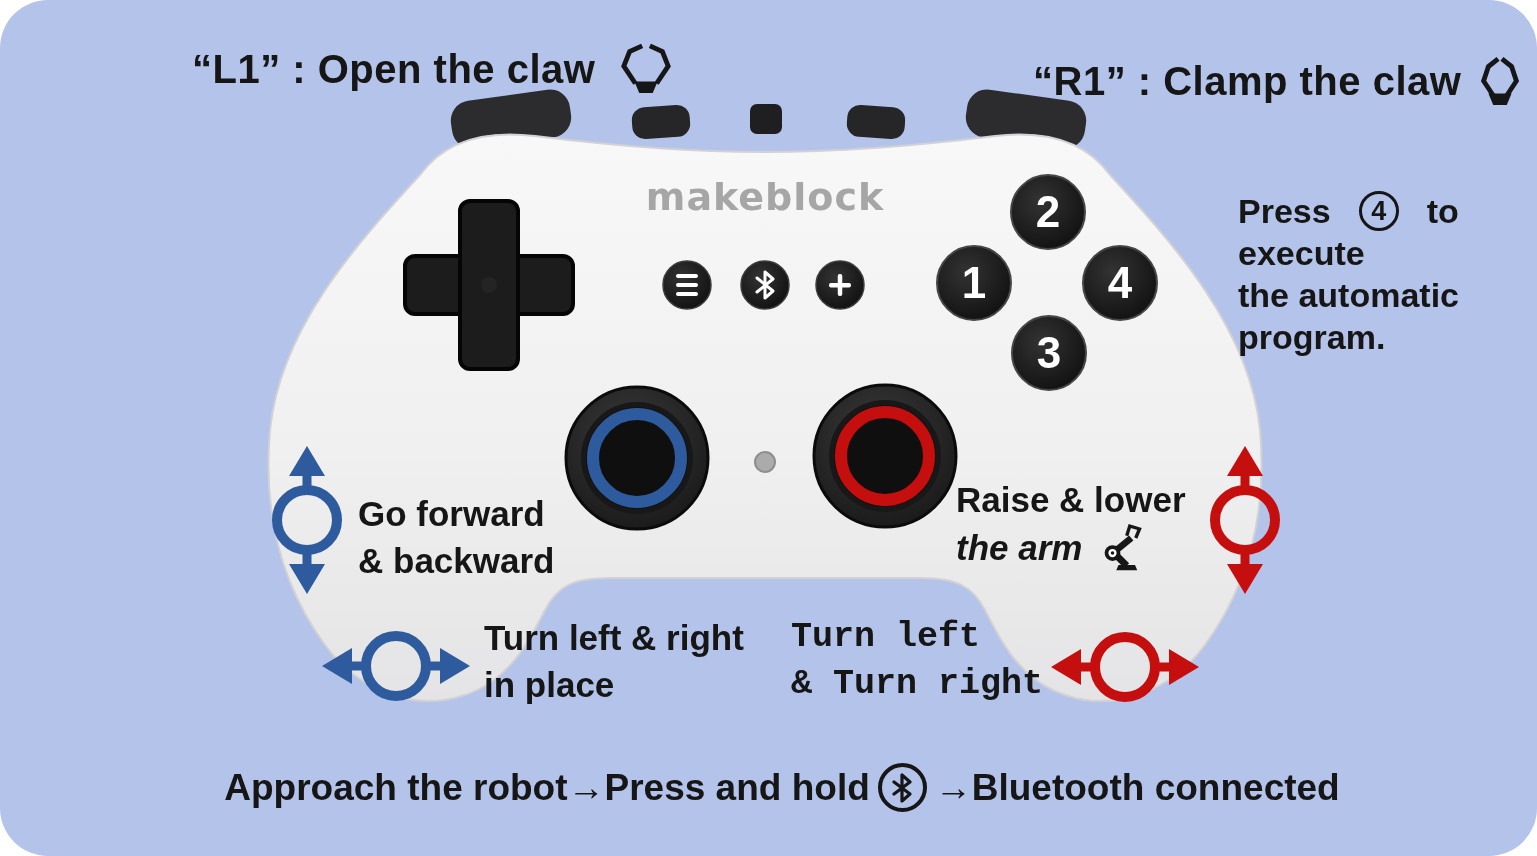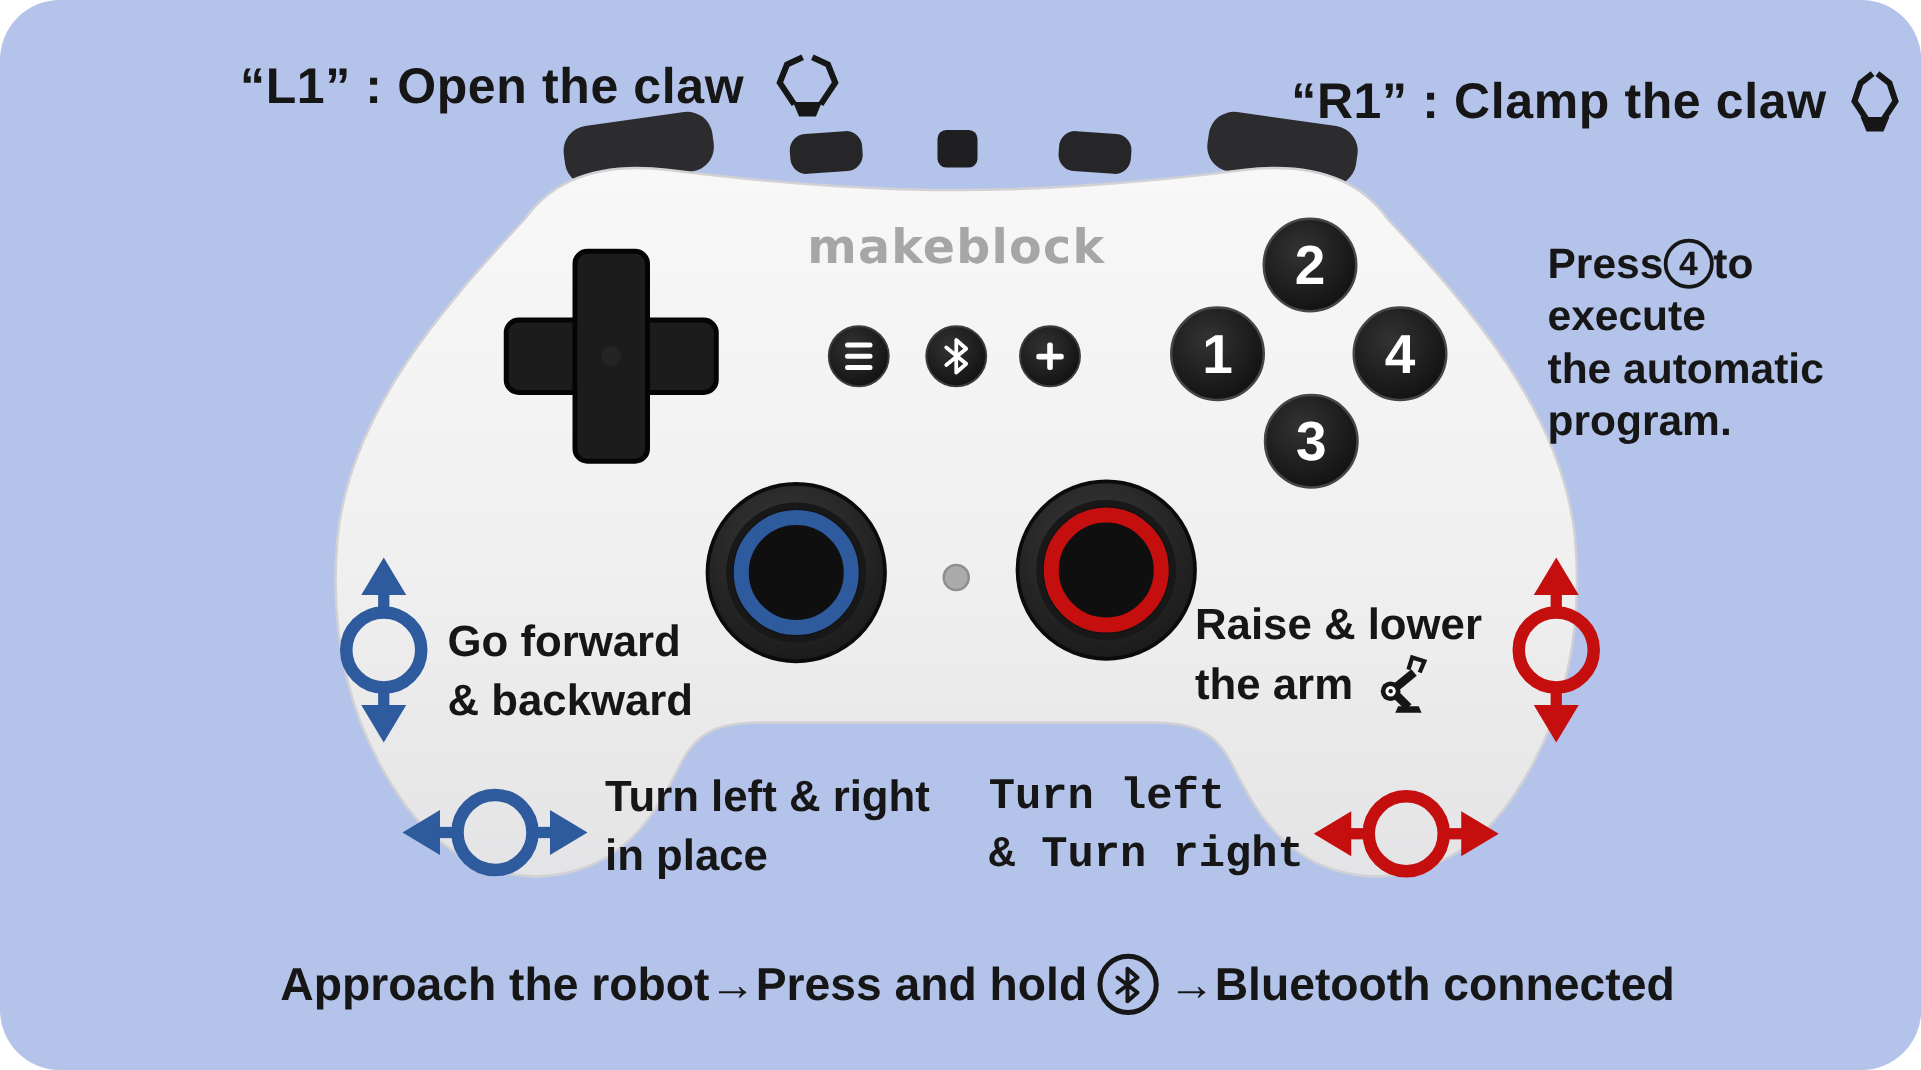--- a/index.html
+++ b/index.html
@@ -19,31 +19,31 @@
     font-size:40px;font-weight:700;letter-spacing:0.5px;white-space:nowrap;
   }
   .toplabel.left{left:192px;top:42px;gap:24px;}
   .toplabel.right{left:993px;top:54px;margin-left:40px;}
   .claw-ic{width:54px;height:54px;flex:0 0 auto;}
 
   .press4{
     position:absolute;left:1238px;top:190px;
     font-size:34px;font-weight:700;line-height:42px;white-space:nowrap;
   }
-  .press4 .l1{display:flex;align-items:center;gap:0;}
+  .press4 .l1{display:flex;align-items:center;gap:28px;}
   .badge-circle{
     display:inline-flex;align-items:center;justify-content:center;
     width:40px;height:40px;border:3px solid #161616;border-radius:50%;
     font-size:27px;font-weight:700;box-sizing:border-box;
   }
 
   .sidelabel{
     position:absolute;font-size:35px;font-weight:700;line-height:47px;white-space:nowrap;
   }
-  .sidelabel .row{display:flex;align-items:flex-end;}
+  .sidelabel .row{display:flex;align-items:flex-end;font-style:italic;}
   #go-forward{left:358px;top:476px;margin-top:14px;}
   #turn-in-place{left:484px;top:614px;}
   #raise-lower{left:956px;top:476px;}
   #turn-lr{right:494px;top:614px;text-align:left;font-family:Liberation Mono, monospace;}
   .arm-ic{width:48px;height:48px;margin-left:14px;}
 
   .arrowicon{position:absolute;}
   #blue-vert{left:271px;top:444px;}
   #blue-horiz{left:320px;top:630px;}
   #red-vert{left:1209px;top:444px;}

